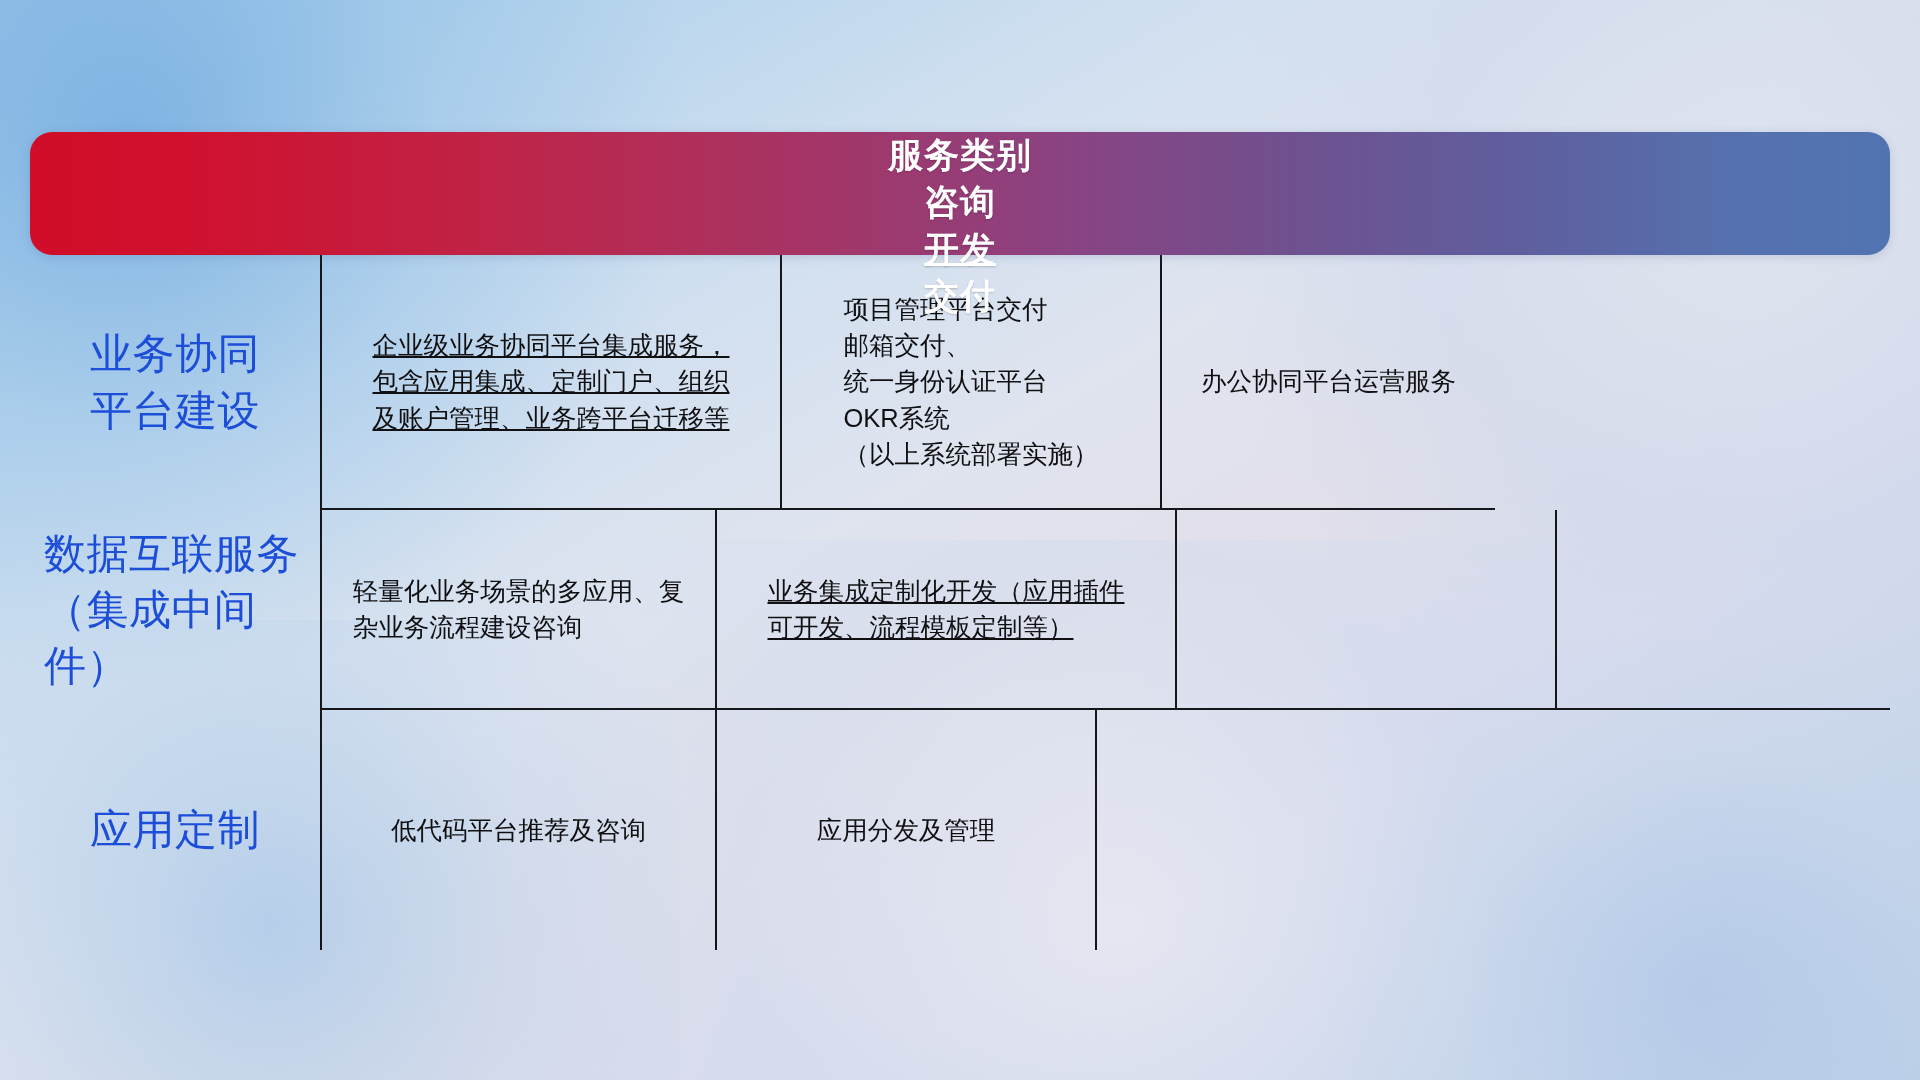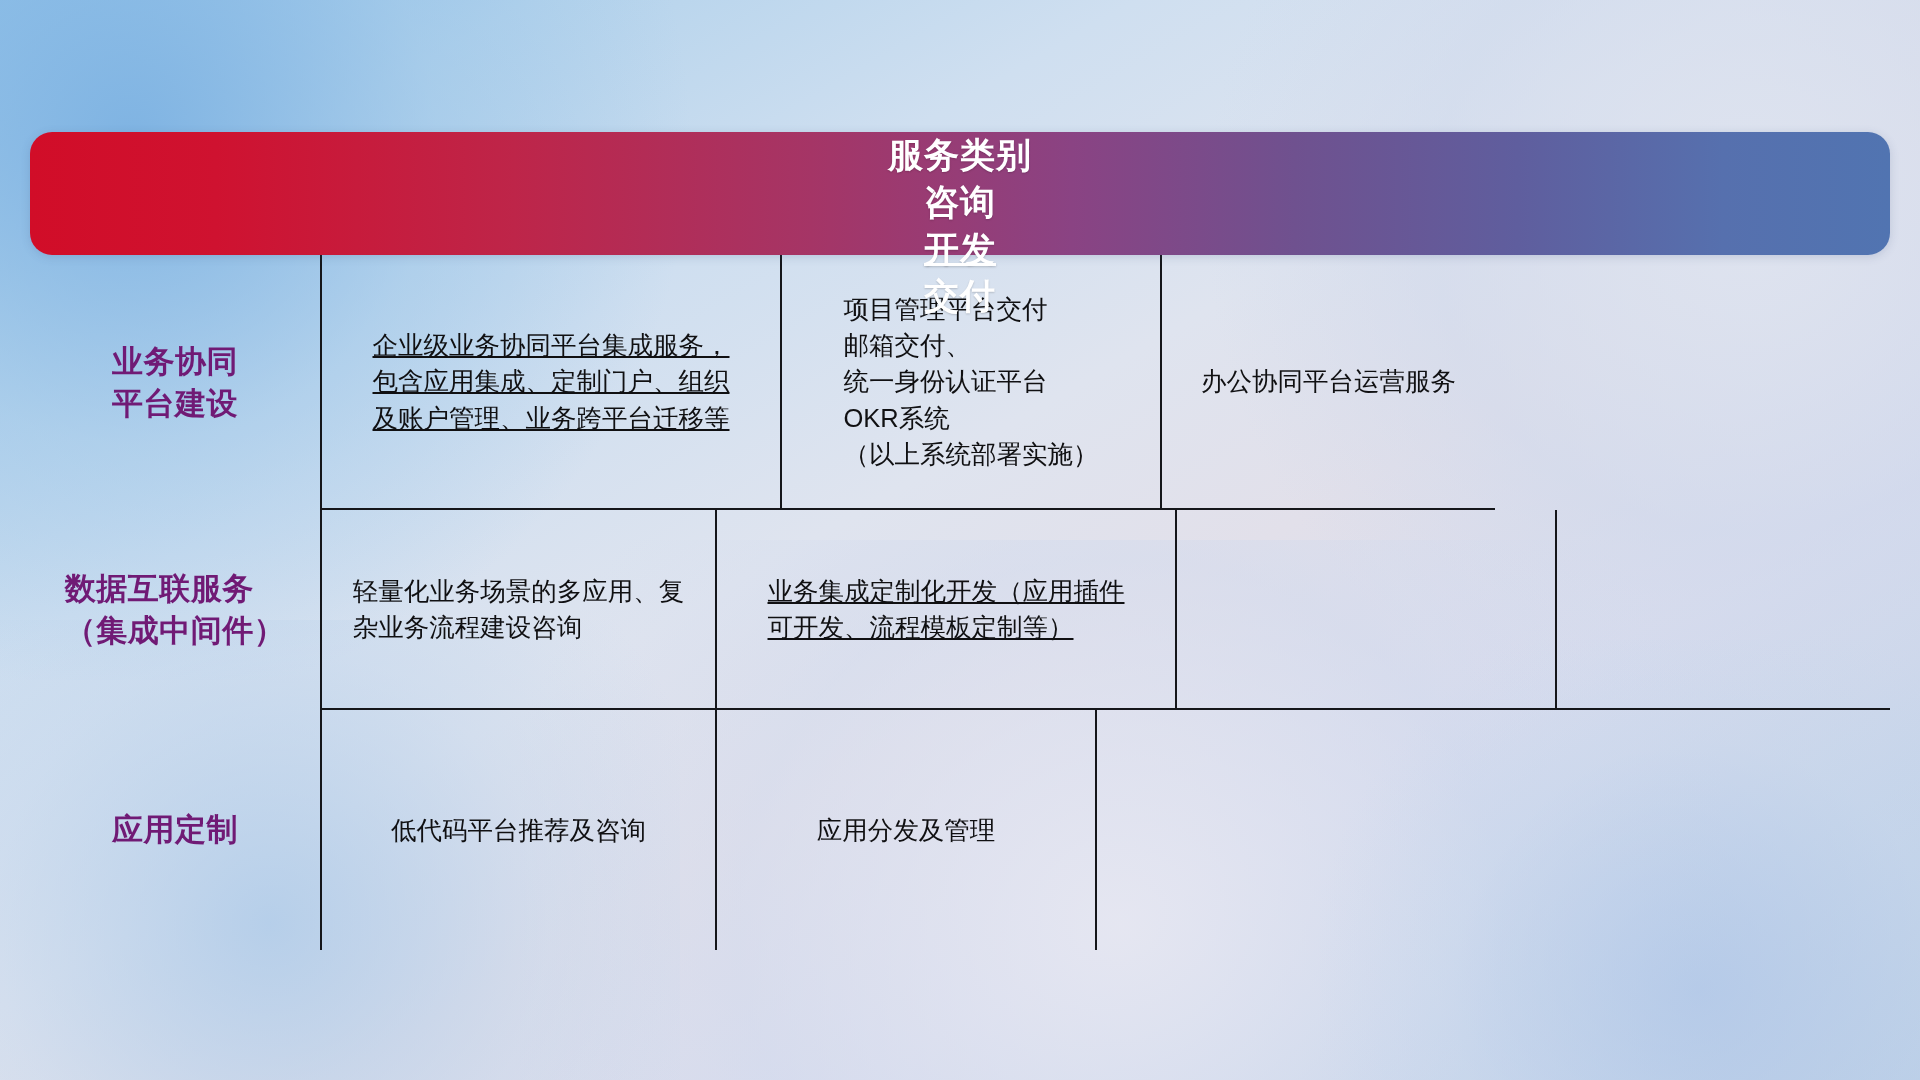--- a/index.html
+++ b/index.html
@@ -79,21 +79,21 @@
   .row{display:flex;align-items:stretch;}
   .cell{
     box-sizing:border-box;
     display:flex;align-items:center;justify-content:center;
     text-align:left;
     padding:0 14px;
     font-size:25.5px;line-height:1.42;color:#101012;
     white-space:pre-line;
   }
   .cell.catcell{
-    color:#701a75;font-weight:bold;font-size:31px;line-height:1.34;
+    color:#1d4ed8;font-weight:normal;font-size:42px;line-height:1.34;
     letter-spacing:.5px;
   }
   
   .b-l{border-left:2.2px solid #15161a;}
   .b-b{border-bottom:2.2px solid #15161a;}
 
   
   .c0{width:290px;}
   .c1{width:395px;}
   .c2{width:460px;text-decoration:underline;}

